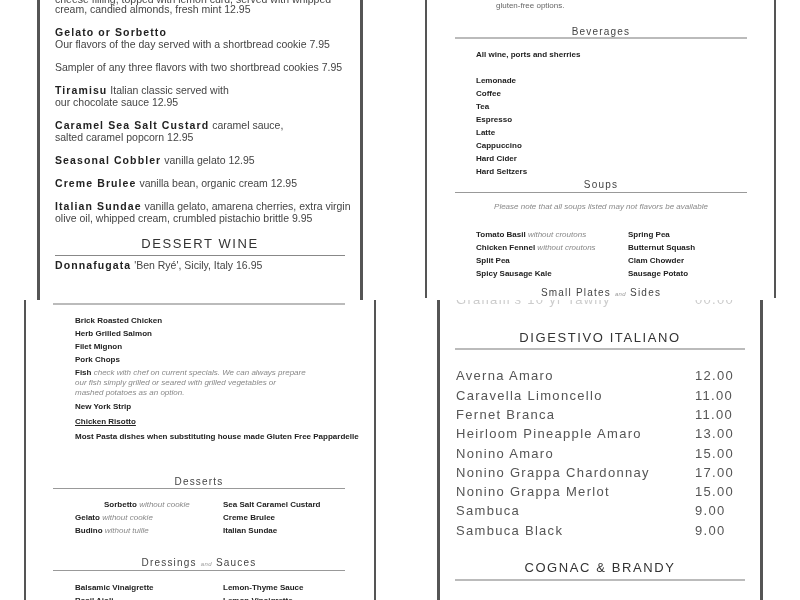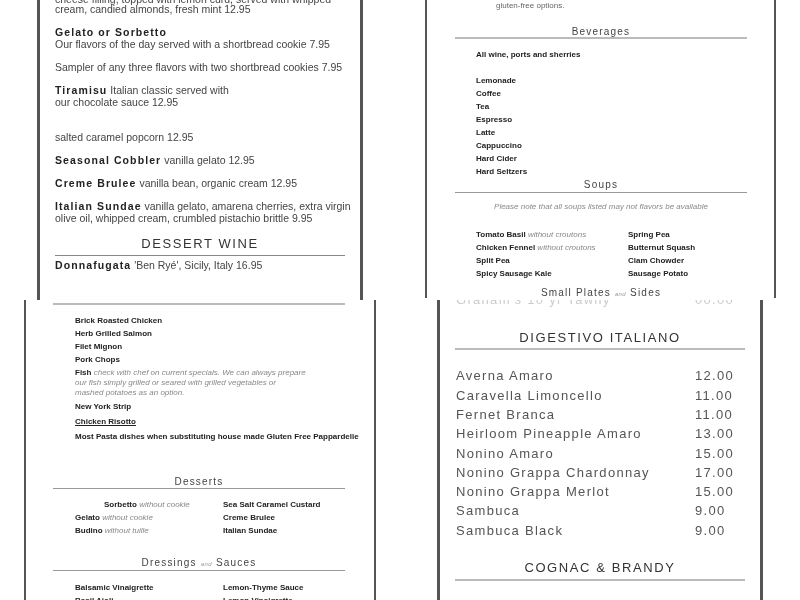--- a/index.html
+++ b/index.html
@@ -59,20 +59,24 @@
   <div class="abs dm" style="left:55px; top:38px;">Our flavors of the day served with a shortbread cookie  7.95</div>
 
   <div class="abs dm" style="left:55px; top:61px;">Sampler of any three flavors with two shortbread cookies  7.95</div>
 
   <div class="abs dm" style="left:55px; top:84px;">
     <b>Tiramisu</b>
     <span>Italian classic served with</span>
   </div>
   <div class="abs dm" style="left:55px; top:96px;">our chocolate sauce  12.95</div>
 
+  <div class="abs dm" style="left:55px; top:119px;">
+    <b>Caramel Sea Salt Custard</b>
+    <span>caramel sauce,</span>
+  </div>
   <div class="abs dm" style="left:55px; top:131px;">salted caramel popcorn  12.95</div>
 
   <div class="abs dm" style="left:55px; top:154px;">
     <b>Seasonal Cobbler</b>
     <span>vanilla gelato  12.95</span>
   </div>
 
   <div class="abs dm" style="left:55px; top:177px;">
     <b>Creme Brulee</b>
     <span>vanilla bean, organic cream  12.95</span>

